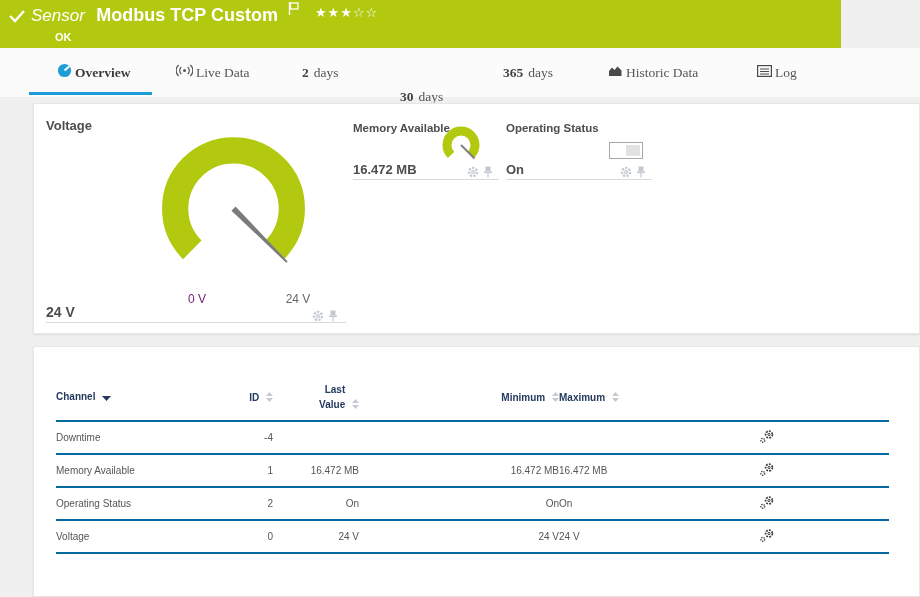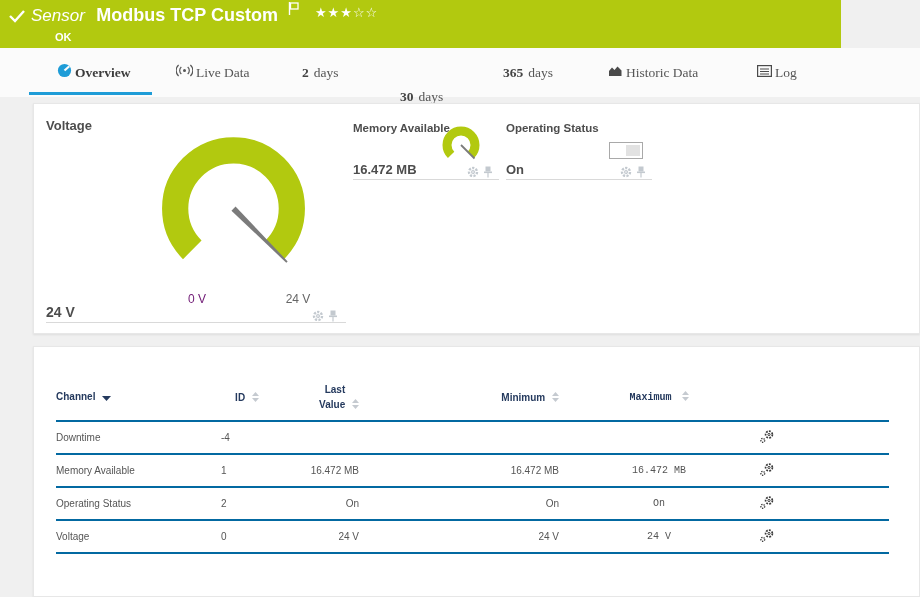--- a/index.html
+++ b/index.html
@@ -69,24 +69,24 @@
   .gauge-cell-operating .cell-value { position:absolute; left:0; top:44px; font-size:13px; }
   .gauge-cell-operating .cell-tools { left:114px; top:48px; }
 
   
   table.channels { border-collapse:collapse; margin:26px 0 0 22px; table-layout:fixed; }
   table.channels th, table.channels td { border-bottom:2px solid #0369a1; font-size:10px;
     padding:0; vertical-align:middle; }
   table.channels th { color:#253a5e; font-weight:700; height:48px; vertical-align:middle; }
   table.channels td { color:#555; height:33px; }
   .c-channel { width:165px; text-align:left; }
-  .c-id      { width:52px;  }
+  .c-id      { width:52px;  text-align:right; }
   .c-last    { width:86px;  text-align:right; }
   .c-min     { width:200px; text-align:right; }
-  .c-max     { width:200px; text-align:center;font-family:Liberation Mono, monospace; }
+  .c-max     { width:200px; text-align:left; }
   .c-gear    { width:130px; text-align:left; padding-left:78px; }
   th.c-gear, td.c-gear { border-bottom:1px solid #e9e9e9; }
   .sort-icon { display:inline-block; margin-left:4px; position:relative; top:1px; }
   .hdr-two-line { display:inline-block; text-align:right; line-height:15px; }
   .gear-btn { display:inline-block; cursor:pointer; line-height:0; }
 </style>
 </head>
 <body>
 
 <div class="sensor-header">

